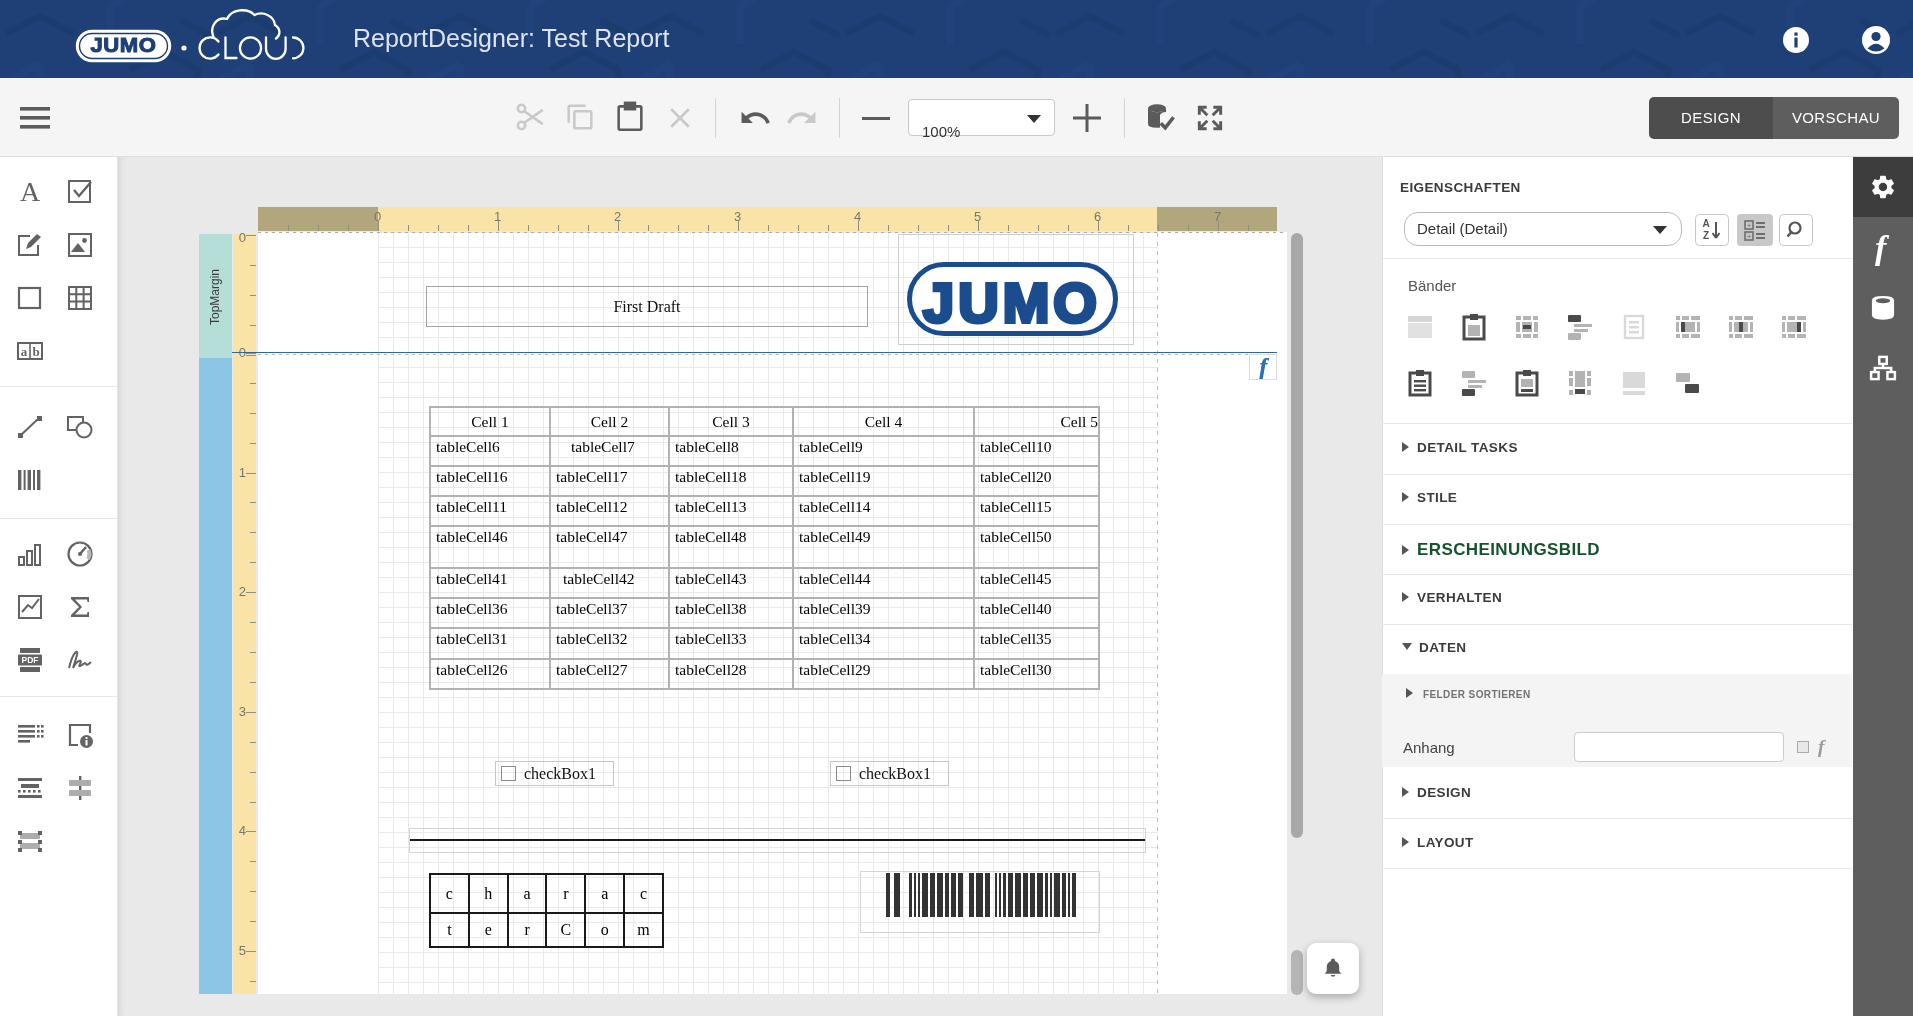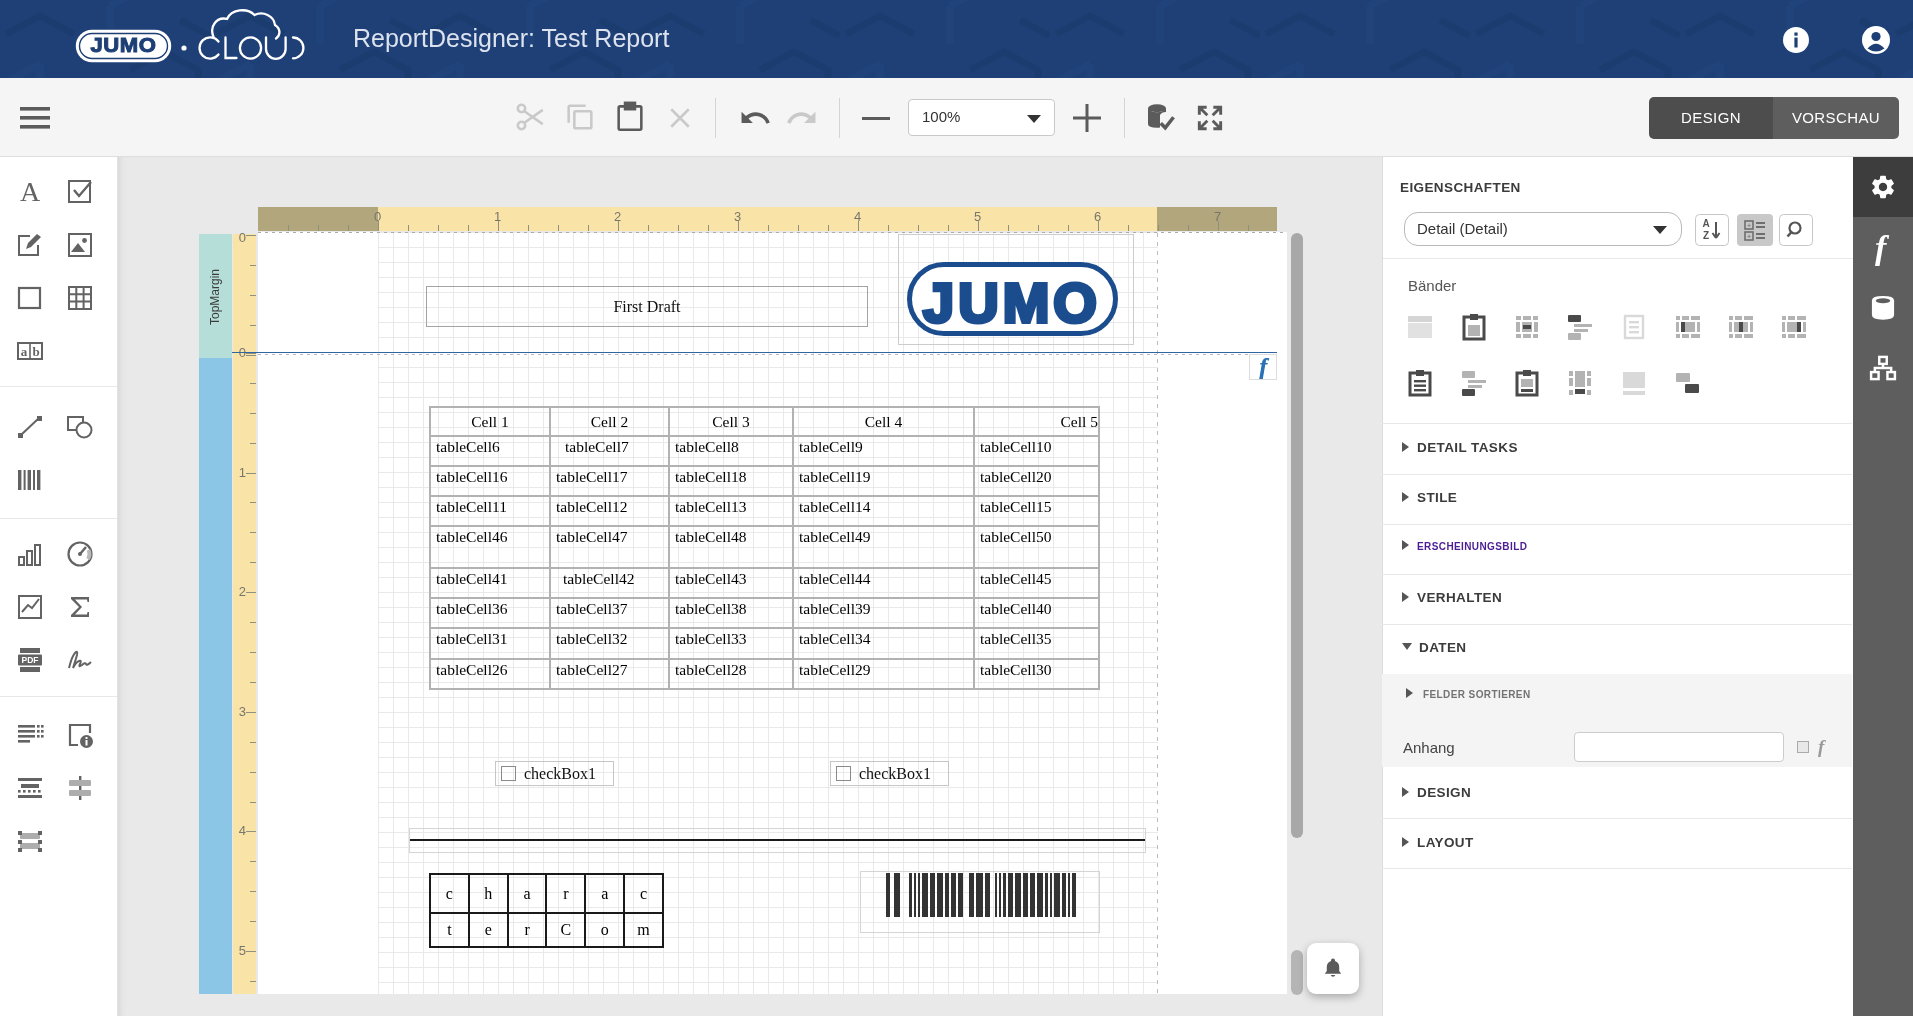--- a/index.html
+++ b/index.html
@@ -6,21 +6,21 @@
   html,body { width:1913px; height:1016px; overflow:hidden; }
   body { font-family:"Liberation Sans", sans-serif; position:relative; background:#e9e9e9; }
   .serif { font-family:"Liberation Serif", serif; }
 
   #header { position:absolute; left:0; top:0; width:1913px; height:78px; background:#1e4077; overflow:hidden; }
   #header .title { position:absolute; left:353px; top:24px; font-size:25px; color:#dde3ee; }
 
   #toolbar { position:absolute; left:0; top:78px; width:1913px; height:79px; background:#f5f5f5; border-bottom:1px solid #dedede; }
   .vdiv { position:absolute; width:1px; height:40px; top:20px; background:#d4d4d4; }
   #zoombox { position:absolute; left:908px; top:21px; width:147px; height:37px; background:#fff; border:1px solid #c9c9c9; border-radius:4px; }
-  #zoombox .ztext { position:absolute; left:13px; top:8px; font-size:15px; color:#333; }
+  #zoombox .ztext { position:absolute; left:13px; top:23px; font-size:15px; color:#333; }
   #zoombox .caret { position:absolute; right:13px; top:15px; width:0; height:0; border-left:7px solid transparent; border-right:7px solid transparent; border-top:8px solid #333; }
   #dvbtns { position:absolute; left:1649px; top:19px; width:250px; height:42px; border-radius:5px; overflow:hidden; }
   #dvbtns .b { display:inline-block; height:42px; line-height:42px; color:#fff; font-size:15px; text-align:center; letter-spacing:0.4px; float:left; }
   #dvbtns .design { width:124px; background:#4d4d4d; }
   #dvbtns .vorschau { width:126px; background:#5e5e5e; }
 
   #lsb { position:absolute; left:0; top:157px; width:118px; height:859px; background:#fff; border-right:1px solid #e2e2e2; }
   #lsb .hdiv { position:absolute; left:0; width:117px; height:1px; background:#e8e8e8; }
 
   #canvas { position:absolute; left:118px; top:157px; width:1264px; height:859px; background:#e9e9e9; overflow:hidden; box-shadow: inset 8px 0 8px -8px rgba(0,0,0,0.13); }
@@ -420,21 +420,21 @@
       <tbody>
         <tr>
           <td style="width:120px;height:29px;border:2px solid #b2b2b2;text-align:center;font-size:15.5px;padding:0">Cell 1</td>
           <td style="width:119px;height:29px;border:2px solid #b2b2b2;text-align:center;font-size:15.5px;padding:0">Cell 2</td>
           <td style="width:124px;height:29px;border:2px solid #b2b2b2;text-align:center;font-size:15.5px;padding:0">Cell 3</td>
           <td style="width:181px;height:29px;border:2px solid #b2b2b2;text-align:center;font-size:15.5px;padding:0">Cell 4</td>
           <td style="width:125px;height:29px;border:2px solid #b2b2b2;text-align:right;font-size:15.5px;padding:0">Cell 5</td>
         </tr>
         <tr>
           <td style="width:120px;height:30.1px;border:2px solid #b2b2b2;font-size:15.5px;padding:1px 0 0 5px;vertical-align:top">tableCell6</td>
-          <td style="width:119px;height:30.1px;border:2px solid #b2b2b2;font-size:15.5px;padding:1px 0 0 14px;vertical-align:top">tableCell7</td>
+          <td style="width:119px;height:30.1px;border:2px solid #b2b2b2;font-size:15.5px;padding:1px 0 0 20px;vertical-align:top">tableCell7</td>
           <td style="width:124px;height:30.1px;border:2px solid #b2b2b2;font-size:15.5px;padding:1px 0 0 5px;vertical-align:top">tableCell8</td>
           <td style="width:181px;height:30.1px;border:2px solid #b2b2b2;font-size:15.5px;padding:1px 0 0 5px;vertical-align:top">tableCell9</td>
           <td style="width:125px;height:30.1px;border:2px solid #b2b2b2;font-size:15.5px;padding:1px 0 0 5px;vertical-align:top">tableCell10</td>
         </tr>
         <tr>
           <td style="width:120px;height:30.1px;border:2px solid #b2b2b2;font-size:15.5px;padding:1px 0 0 5px;vertical-align:top">tableCell16</td>
           <td style="width:119px;height:30.1px;border:2px solid #b2b2b2;font-size:15.5px;padding:1px 0 0 5px;vertical-align:top">tableCell17</td>
           <td style="width:124px;height:30.1px;border:2px solid #b2b2b2;font-size:15.5px;padding:1px 0 0 5px;vertical-align:top">tableCell18</td>
           <td style="width:181px;height:30.1px;border:2px solid #b2b2b2;font-size:15.5px;padding:1px 0 0 5px;vertical-align:top">tableCell19</td>
           <td style="width:125px;height:30.1px;border:2px solid #b2b2b2;font-size:15.5px;padding:1px 0 0 5px;vertical-align:top">tableCell20</td>
@@ -702,21 +702,21 @@
   </svg>
 <svg width="28" height="28" viewBox="0 0 28 28" style="position:absolute;left:1674px;top:369px">
     <rect x="2" y="4" width="14" height="9" rx="1" fill="#b3b3b3"></rect>
     <rect x="11" y="15" width="14" height="9" rx="1" fill="#4a4a4a"></rect>
   </svg>
 <div style="position:absolute;left:1382px;top:423px;width:470px;height:1px;background:#e8e8e8"></div>
 <div style="position:absolute;left:1402px;top:440px;width:440px;font-size:13.5px;font-weight:bold;color:#3b3b3b;letter-spacing:0.4px"><span style="display:inline-block;width:0;height:0;border-top:5.5px solid transparent;border-bottom:5.5px solid transparent;border-left:7px solid #555;margin-right:8px"></span>DETAIL TASKS</div>
 <div style="position:absolute;left:1382px;top:474px;width:470px;height:1px;background:#e8e8e8"></div>
 <div style="position:absolute;left:1402px;top:490px;width:440px;font-size:13.5px;font-weight:bold;color:#3b3b3b;letter-spacing:0.4px"><span style="display:inline-block;width:0;height:0;border-top:5.5px solid transparent;border-bottom:5.5px solid transparent;border-left:7px solid #555;margin-right:8px"></span>STILE</div>
 <div style="position:absolute;left:1382px;top:524px;width:470px;height:1px;background:#e8e8e8"></div>
-<div style="position:absolute;left:1402px;top:540px;width:440px;font-size:10px;font-weight:bold;color:#4c1d95;letter-spacing:0.4px"><span style="display:inline-block;width:0;height:0;border-top:5.5px solid transparent;border-bottom:5.5px solid transparent;border-left:7px solid #555;margin-right:8px"></span>ERSCHEINUNGSBILD</div>
+<div style="position:absolute;left:1402px;top:540px;width:440px;font-size:17px;font-weight:bold;color:#14532d;letter-spacing:0.4px"><span style="display:inline-block;width:0;height:0;border-top:5.5px solid transparent;border-bottom:5.5px solid transparent;border-left:7px solid #555;margin-right:8px"></span>ERSCHEINUNGSBILD</div>
 <div style="position:absolute;left:1382px;top:574px;width:470px;height:1px;background:#e8e8e8"></div>
 <div style="position:absolute;left:1402px;top:590px;width:440px;font-size:13.5px;font-weight:bold;color:#3b3b3b;letter-spacing:0.4px"><span style="display:inline-block;width:0;height:0;border-top:5.5px solid transparent;border-bottom:5.5px solid transparent;border-left:7px solid #555;margin-right:8px"></span>VERHALTEN</div>
 <div style="position:absolute;left:1382px;top:624px;width:470px;height:1px;background:#e8e8e8"></div>
 <div style="position:absolute;left:1402px;top:640px;width:440px;font-size:13.5px;font-weight:bold;color:#3b3b3b;letter-spacing:0.4px"><span style="display:inline-block;width:0;height:0;border-left:5.5px solid transparent;border-right:5.5px solid transparent;border-top:7px solid #555;margin-right:7px;vertical-align:2px"></span>DATEN</div>
 <div style="position:absolute;left:1382px;top:674px;width:470px;height:93px;background:#f4f4f4"></div>
 <div style="position:absolute;left:1406px;top:688px;width:440px;font-size:10px;font-weight:bold;color:#737373;letter-spacing:0.4px"><span style="display:inline-block;width:0;height:0;border-top:5.5px solid transparent;border-bottom:5.5px solid transparent;border-left:7px solid #555;margin-right:10px"></span>FELDER SORTIEREN</div>
 <div style="position:absolute;left:1403px;top:739px;font-size:15px;color:#444">Anhang</div>
 <div style="position:absolute;left:1574px;top:732px;width:210px;height:30px;background:#fff;border:1px solid #ccc;border-radius:4px"></div>
 <div style="position:absolute;left:1797px;top:741px;width:12px;height:12px;border:1px solid #aaa;background:#e8e8e8"></div>
 <div class="serif" style="position:absolute;left:1818px;top:736px;font-size:19px;font-style:italic;font-weight:bold;color:#9a9a9a">f</div>

